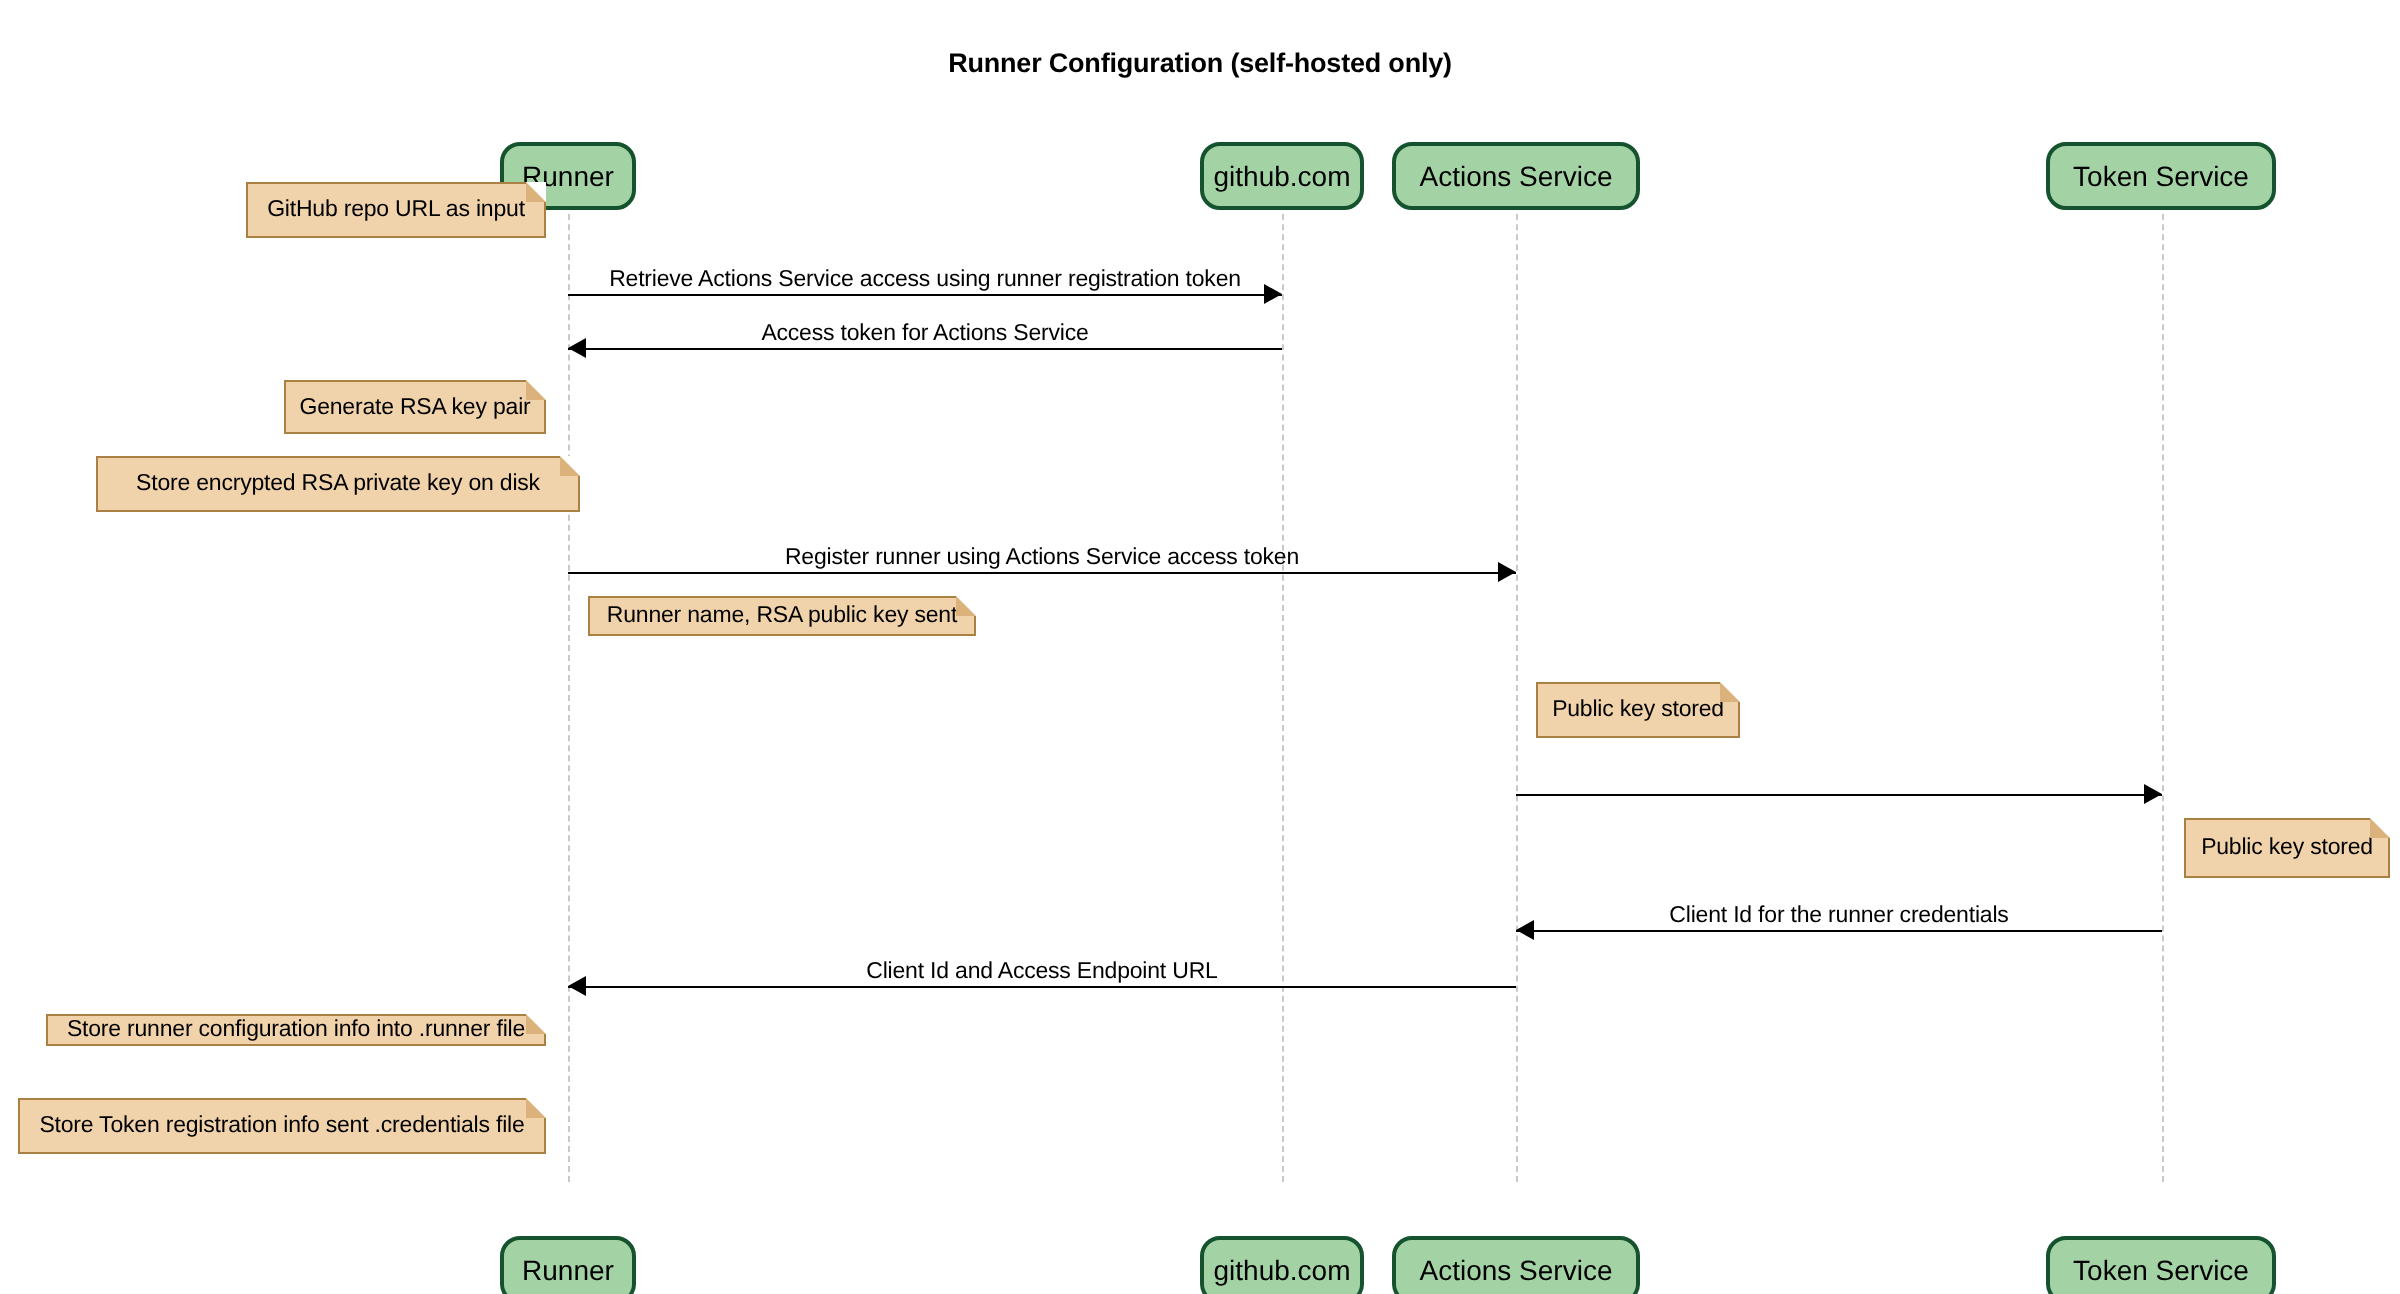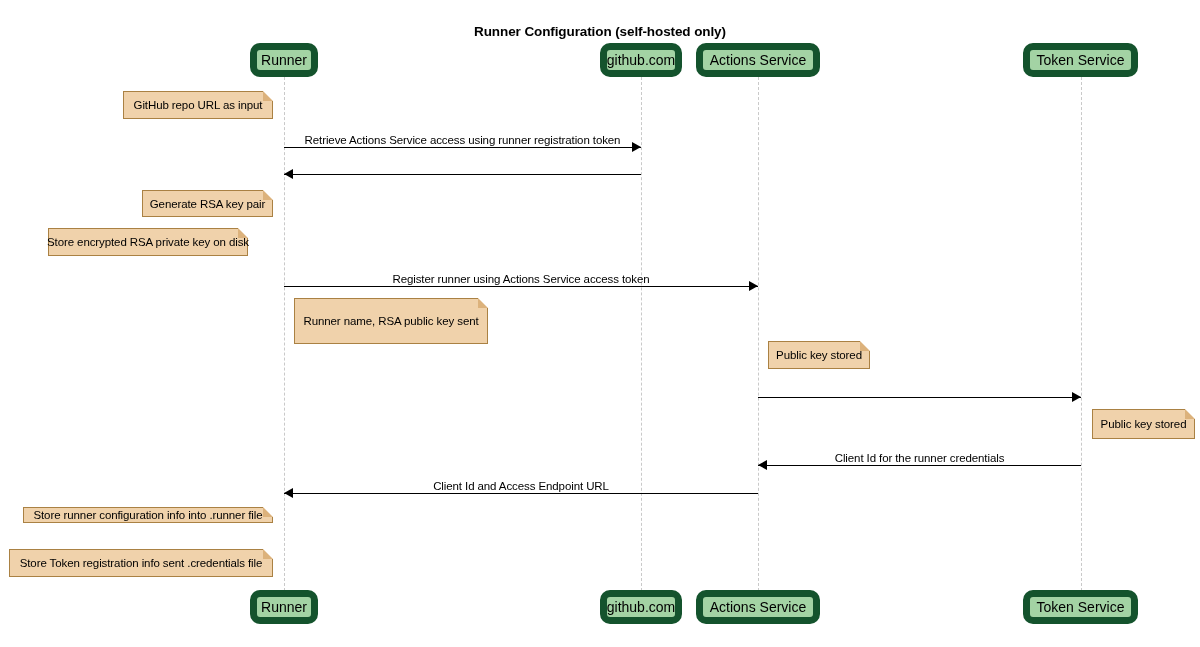--- a/index.html
+++ b/index.html
@@ -25,28 +25,29 @@
     position: absolute;
     top: 77px;
     height: 514px;
     width: 0;
     border-left: 1px dashed #c9c9c9;
   }
   .actor {
     position: absolute;
     height: 34px;
     background: #a3d3a4;
-    border: 7px solid #14532d;
+    border: 2px solid #14532d;
     border-radius: 10px;
     box-sizing: border-box;
     display: flex;
     align-items: center;
     justify-content: center;
     font-size: 14px;
     white-space: nowrap;
+    margin-top: 28px;
   }
   .msg-label {
     position: absolute;
     height: 15px;
     display: flex;
     align-items: flex-end;
     justify-content: center;
     font-size: 11.5px;
     letter-spacing: -0.1px;
     white-space: nowrap;
@@ -105,40 +106,41 @@
 
   <div class="actor" style="left:250px;top:590px;width:68px">Runner</div>
   <div class="actor" style="left:600px;top:590px;width:82px">github.com</div>
   <div class="actor" style="left:696px;top:590px;width:124px">Actions Service</div>
   <div class="actor" style="left:1023px;top:590px;width:115px">Token Service</div>
 
   <div class="msg-label" style="left:284px;top:131px;width:357px">Retrieve Actions Service access using runner registration token</div>
   <div class="msg-line" style="left:284px;top:147px;width:357px"></div>
   <div class="arrow right" style="left:632px;top:142px"></div>
 
+  <div class="msg-label" style="left:284px;top:158px;width:357px">Access token for Actions Service</div>
   <div class="msg-line" style="left:284px;top:174px;width:357px"></div>
   <div class="arrow left" style="left:284px;top:169px"></div>
 
   <div class="msg-label" style="left:284px;top:270px;width:474px">Register runner using Actions Service access token</div>
   <div class="msg-line" style="left:284px;top:286px;width:474px"></div>
   <div class="arrow right" style="left:749px;top:281px"></div>
 
   <div class="msg-line" style="left:758px;top:397px;width:323px"></div>
   <div class="arrow right" style="left:1072px;top:392px"></div>
 
   <div class="msg-label" style="left:758px;top:449px;width:323px">Client Id for the runner credentials</div>
   <div class="msg-line" style="left:758px;top:465px;width:323px"></div>
   <div class="arrow left" style="left:758px;top:460px"></div>
 
   <div class="msg-label" style="left:284px;top:477px;width:474px">Client Id and Access Endpoint URL</div>
   <div class="msg-line" style="left:284px;top:493px;width:474px"></div>
   <div class="arrow left" style="left:284px;top:488px"></div>
 
   <div class="note" style="left:142px;top:190px;width:131px;height:27px">Generate RSA key pair</div>
   <div class="note" style="left:123px;top:91px;width:150px;height:28px">GitHub repo URL as input</div>
-  <div class="note" style="left:48px;top:228px;width:200px;height:28px">Store encrypted RSA private key on disk</div>
-  <div class="note" style="left:294px;top:298px;width:194px;height:46px">Runner name, RSA public key sent</div>
+  <div class="note" style="left:48px;top:228px;width:242px;height:28px">Store encrypted RSA private key on disk</div>
+  <div class="note" style="left:294px;top:298px;width:194px;height:20px">Runner name, RSA public key sent</div>
   <div class="note" style="left:768px;top:341px;width:102px;height:28px">Public key stored</div>
   <div class="note" style="left:1092px;top:409px;width:103px;height:30px">Public key stored</div>
   <div class="note" style="left:23px;top:507px;width:250px;height:16px">Store runner configuration info into .runner file</div>
   <div class="note" style="left:9px;top:549px;width:264px;height:28px">Store Token registration info sent .credentials file</div>
 
 </div>
 
 </body></html>

